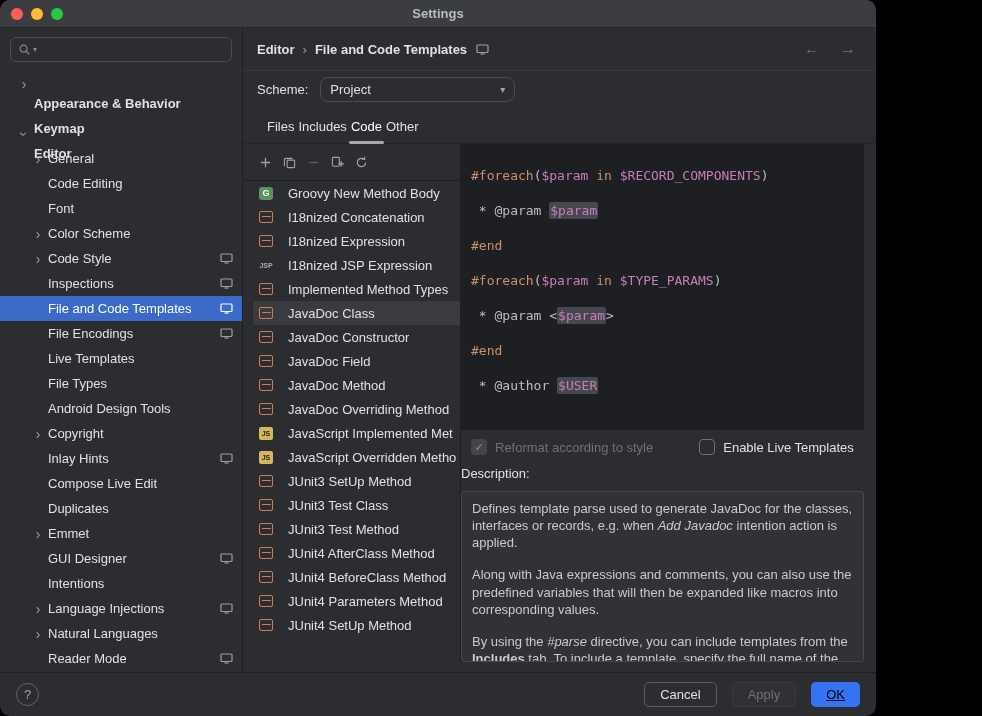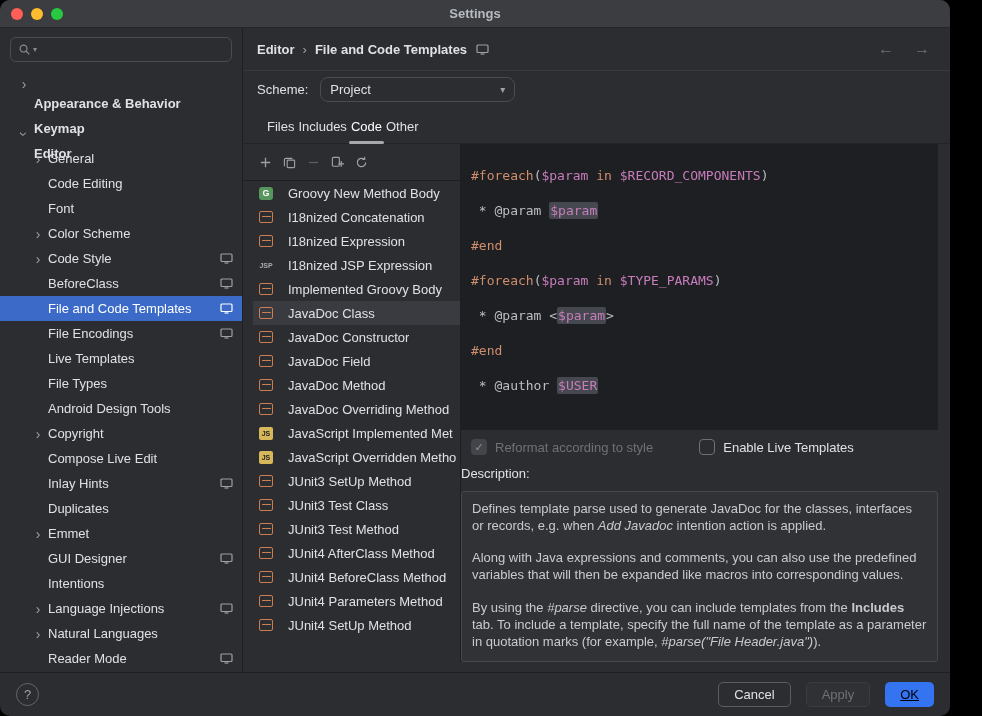--- a/index.html
+++ b/index.html
@@ -14,21 +14,21 @@
     --tree-sel:#3b6ac9;
     --list-sel:#393b40;
     --editor-bg:#1e1f22;
     --fg:#dfe1e5;
     --fg-dim:#9da0a6;
     --fg-disabled:#6e7177;
     --divider:#1e1f22;
     --border:#4a4c50;
   }
   .window {
-    width:950px; height:716px;
+    width:876px; height:716px;
     background:#2b2d30; color:var(--fg);
     border-radius:10px; overflow:hidden;
     display:flex; flex-direction:column;
   }
   
   .titlebar {
     flex:0 0 28px; background:#3b3d41;
     border-bottom:1px solid #242628;
     display:flex; align-items:center; justify-content:center;
     position:relative;
@@ -201,21 +201,21 @@
             <span class="tree-label">Code Style</span>
             <span class="row-badge">
               <svg width="13" height="11" viewBox="0 0 13 11">
                 <rect x="1" y="1" width="11" height="7.5" rx="1" fill="none" stroke="currentColor" stroke-width="1.2"></rect>
                 <path d="M4.5 10h4" stroke="currentColor" stroke-width="1.2"></path>
               </svg>
             </span>
           </div>
           <div class="tree-row indent1">
             <span class="chev"></span>
-            <span class="tree-label">BeforeClass</span>
+            <span class="tree-label">Inspections</span>
             <span class="row-badge">
               <svg width="13" height="11" viewBox="0 0 13 11">
                 <rect x="1" y="1" width="11" height="7.5" rx="1" fill="none" stroke="currentColor" stroke-width="1.2"></rect>
                 <path d="M4.5 10h4" stroke="currentColor" stroke-width="1.2"></path>
               </svg>
             </span>
           </div>
           <div class="tree-row indent1 selected">
             <span class="chev"></span>
             <span class="tree-label">File and Code Templates</span>
@@ -247,31 +247,31 @@
           <div class="tree-row indent1">
             <span class="chev"></span>
             <span class="tree-label">Android Design Tools</span>
           </div>
           <div class="tree-row indent1">
             <span class="chev">›</span>
             <span class="tree-label">Copyright</span>
           </div>
           <div class="tree-row indent1">
             <span class="chev"></span>
+            <span class="tree-label">Inlay Hints</span>
+            <span class="row-badge">
+              <svg width="13" height="11" viewBox="0 0 13 11">
+                <rect x="1" y="1" width="11" height="7.5" rx="1" fill="none" stroke="currentColor" stroke-width="1.2"></rect>
+                <path d="M4.5 10h4" stroke="currentColor" stroke-width="1.2"></path>
+              </svg>
+            </span>
+          </div>
+          <div class="tree-row indent1">
+            <span class="chev"></span>
             <span class="tree-label">Compose Live Edit</span>
-          </div>
-          <div class="tree-row indent1">
-            <span class="chev"></span>
-            <span class="tree-label">Inlay Hints</span>
-            <span class="row-badge">
-              <svg width="13" height="11" viewBox="0 0 13 11">
-                <rect x="1" y="1" width="11" height="7.5" rx="1" fill="none" stroke="currentColor" stroke-width="1.2"></rect>
-                <path d="M4.5 10h4" stroke="currentColor" stroke-width="1.2"></path>
-              </svg>
-            </span>
           </div>
           <div class="tree-row indent1">
             <span class="chev"></span>
             <span class="tree-label">Duplicates</span>
           </div>
           <div class="tree-row indent1">
             <span class="chev">›</span>
             <span class="tree-label">Emmet</span>
           </div>
           <div class="tree-row indent1">
@@ -393,21 +393,21 @@
               <div class="tpl-row">
                 <span class="ic ic-template"></span>
                 <span class="tpl-label">I18nized Expression</span>
               </div>
               <div class="tpl-row">
                 <span class="ic ic-jsp">JSP</span>
                 <span class="tpl-label">I18nized JSP Expression</span>
               </div>
               <div class="tpl-row">
                 <span class="ic ic-template"></span>
-                <span class="tpl-label">Implemented Groovy Body</span>
+                <span class="tpl-label">Implemented Method Types</span>
               </div>
               <div class="tpl-row selected">
                 <span class="ic ic-template"></span>
                 <span class="tpl-label">JavaDoc Class</span>
               </div>
               <div class="tpl-row">
                 <span class="ic ic-template"></span>
                 <span class="tpl-label">JavaDoc Constructor</span>
               </div>
               <div class="tpl-row">

